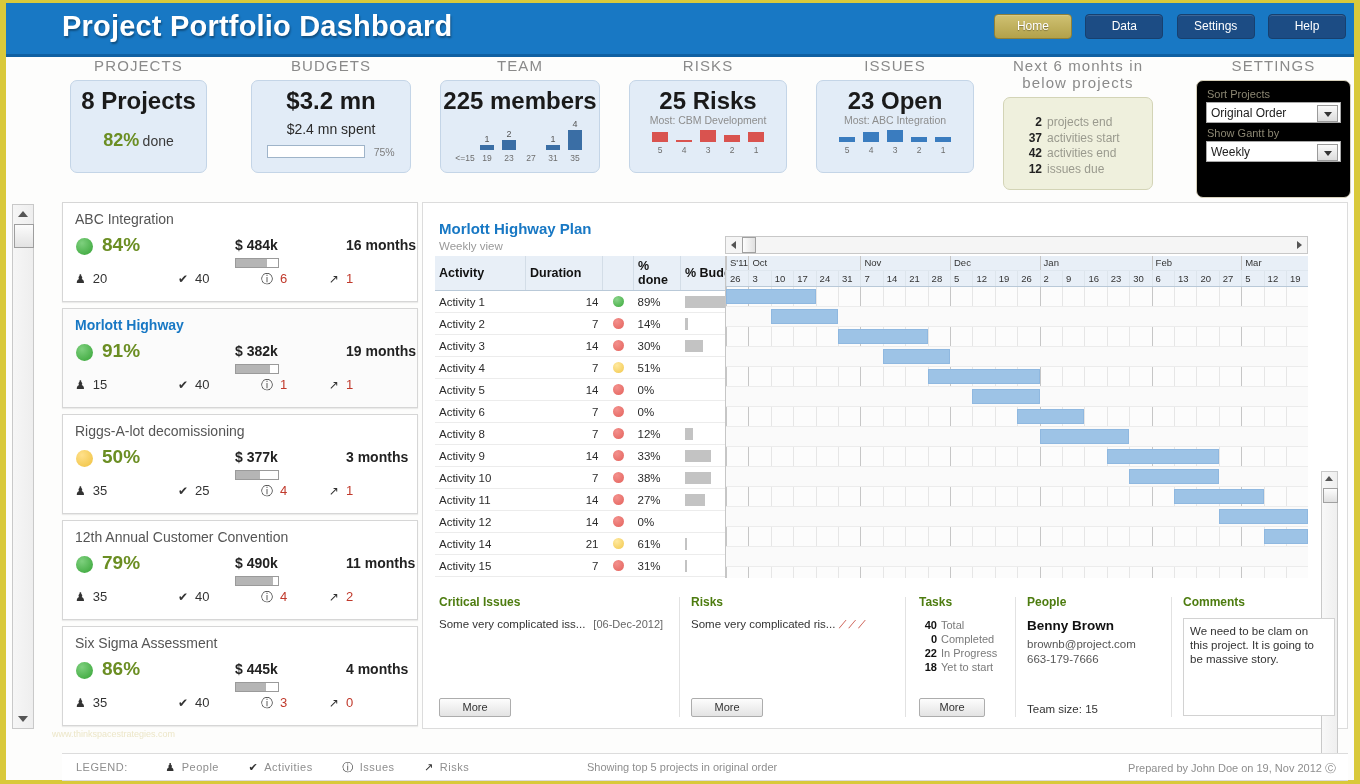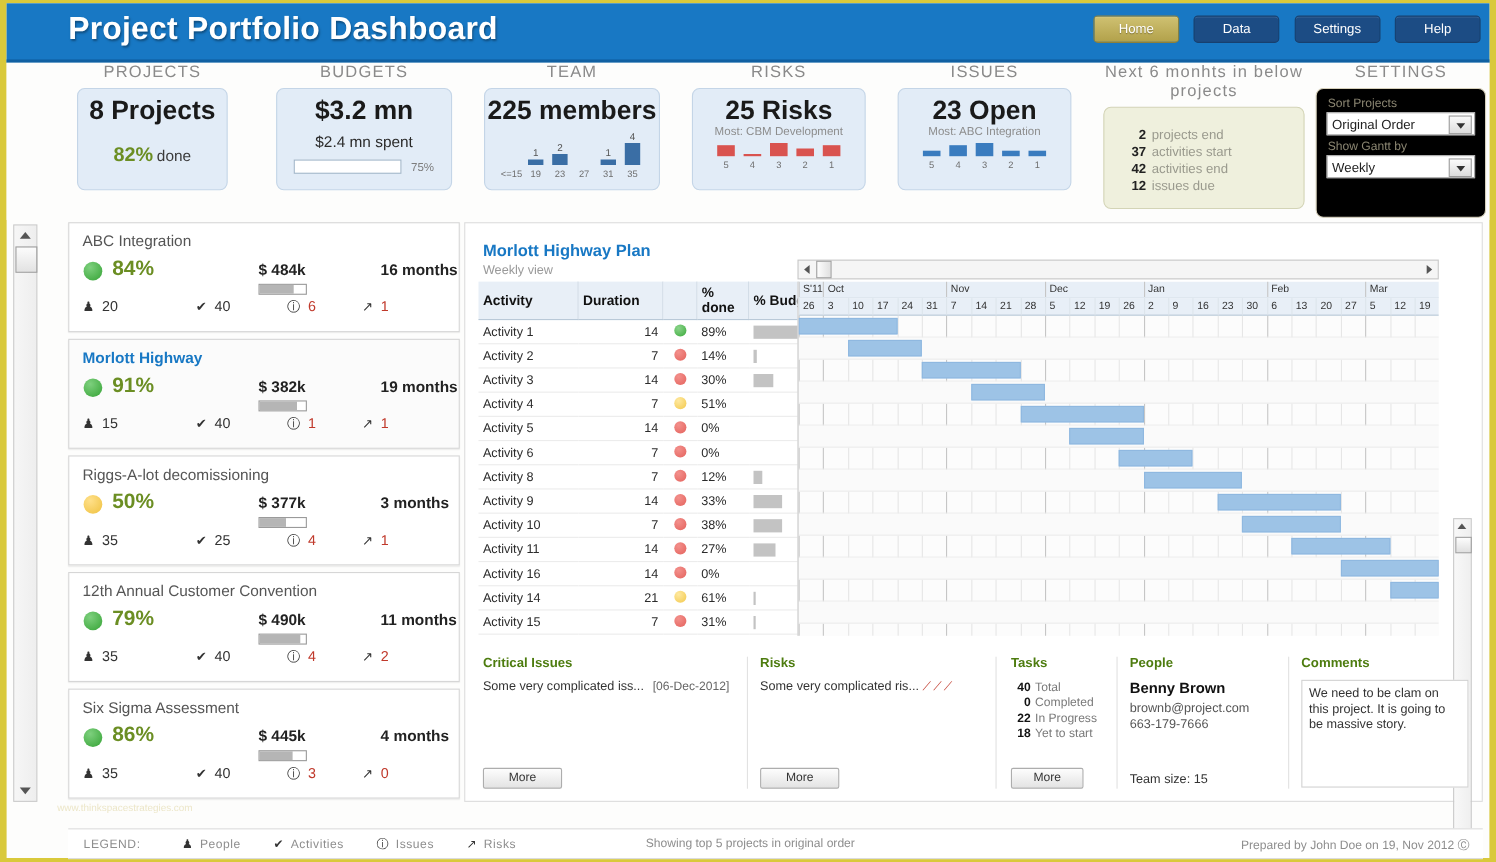--- a/index.html
+++ b/index.html
@@ -295,21 +295,21 @@
 
     <div class="kpi" style="left:810px;width:158px;">
       <div class="cap">ISSUES</div>
       <div class="kpibox">
         <div class="kpi-main">23 Open</div>
         <div class="kpi-small">Most: ABC Integration</div>
         <div class="minichart" id="issues-chart" style="height:34px;"><span class="mc-col" style="width:24px"><span class="mc-bar" style="display:block;height:5px;width:16px;background:#3a7cbf;"></span><span class="mc-lbl">5</span></span><span class="mc-col" style="width:24px"><span class="mc-bar" style="display:block;height:10px;width:16px;background:#3a7cbf;"></span><span class="mc-lbl">4</span></span><span class="mc-col" style="width:24px"><span class="mc-bar" style="display:block;height:12px;width:16px;background:#3a7cbf;"></span><span class="mc-lbl">3</span></span><span class="mc-col" style="width:24px"><span class="mc-bar" style="display:block;height:5px;width:16px;background:#3a7cbf;"></span><span class="mc-lbl">2</span></span><span class="mc-col" style="width:24px"><span class="mc-bar" style="display:block;height:5px;width:16px;background:#3a7cbf;"></span><span class="mc-lbl">1</span></span></div>
       </div>
     </div>
 
-    <div class="kpi" style="left:997px;width:183px;">
+    <div class="kpi" style="left:997px;width:150px;">
       <div class="cap">Next 6 monhts in below projects</div>
       <div class="kpibox olive">
         <div class="olive-list" id="upcoming-list">
             <div><b>2</b><span>projects end</span></div>
             <div><b>37</b><span>activities start</span></div>
             <div><b>42</b><span>activities end</span></div>
             <div><b>12</b><span>issues due</span></div>
           </div>
       </div>
     </div>
@@ -534,21 +534,21 @@
             <tr>
               <td class="c-act">Activity 11</td>
               <td class="c-dur">14</td>
               <td class="c-dot"><span class="sdot red"></span></td>
               <td class="c-pct">27%</td>
               <td class="c-bud">
                 <span class="budbar" style="width:20px"></span>
               </td>
             </tr>
             <tr>
-              <td class="c-act">Activity 16</td>
+              <td class="c-act">Activity 12</td>
               <td class="c-dur">14</td>
               <td class="c-dot"><span class="sdot red"></span></td>
               <td class="c-pct">0%</td>
               <td class="c-bud"></td>
             </tr>
             <tr>
               <td class="c-act">Activity 14</td>
               <td class="c-dur">21</td>
               <td class="c-dot"><span class="sdot amber"></span></td>
               <td class="c-pct">61%</td>

